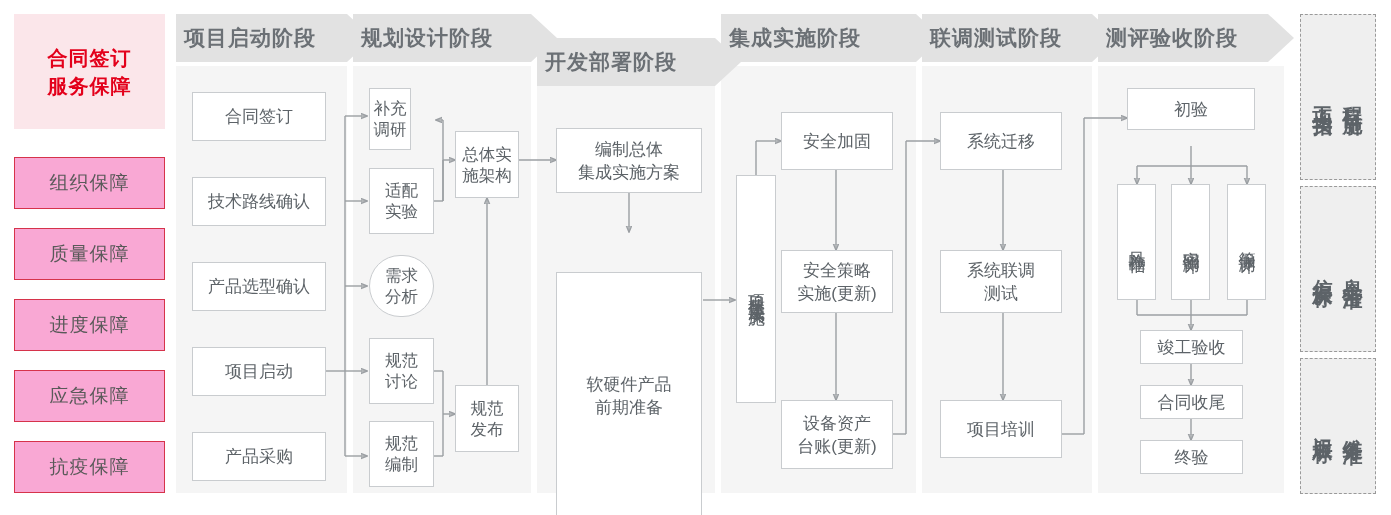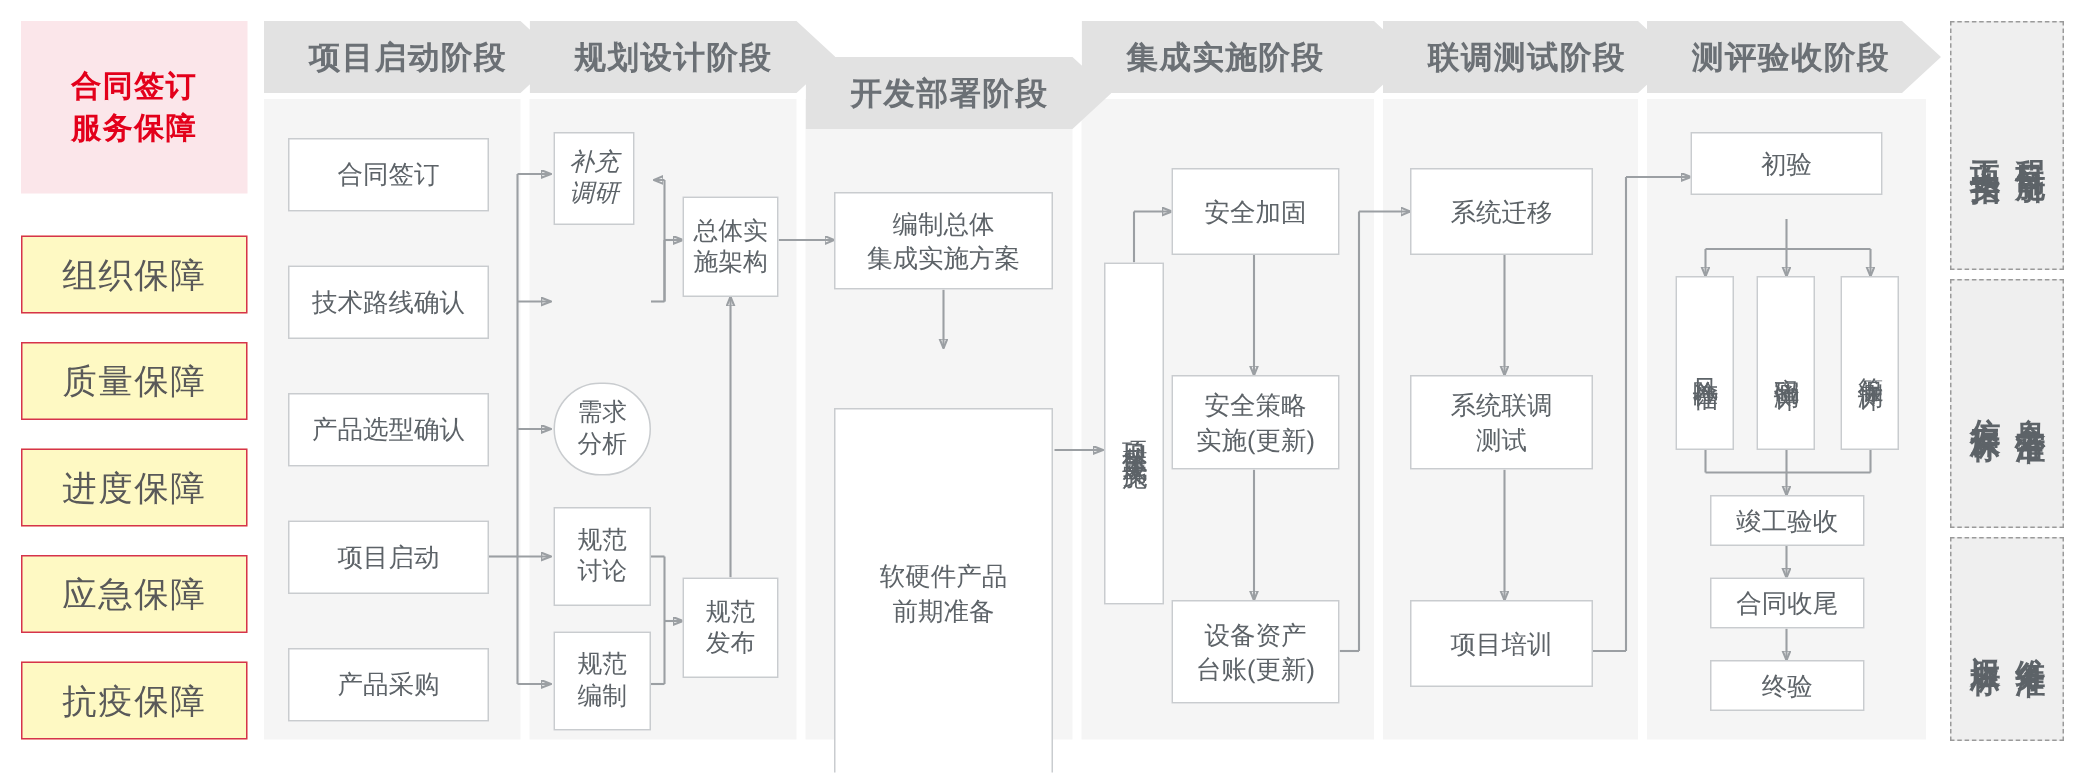--- a/index.html
+++ b/index.html
@@ -20,42 +20,42 @@
     background:#fbe6ea;
     color:#e3001b;
     font-weight:bold;
     font-size:20px;
     line-height:28px;
     display:flex;align-items:center;justify-content:center;
     text-align:center;
     letter-spacing:1px;
   }
   .red-card{
-    background:#fef9c3;
+    background:#f9a8d4;
     border:1.6px solid #d6334b;
     color:#595959;
-    font-size:23px;
+    font-size:19px;
     display:flex;align-items:center;justify-content:center;
     text-align:center;
     letter-spacing:1px;
   }
 
   
   .phase-body{
     background:#f5f5f5;
   }
   .phase-head{
     position:absolute;
     height:48px;
     display:flex;align-items:center;
     color:#6b7075;
     font-weight:bold;
     font-size:21px;
     letter-spacing:1px;
-    padding-left:30px;
+    padding-left:8px;
     box-sizing:border-box;
   }
   .phase-head .hbg{
     position:absolute;left:0;top:0;right:0;bottom:0;
     background:#e2e2e2;
     clip-path:polygon(0 0, calc(100% - 26px) 0, 100% 50%, calc(100% - 26px) 100%, 0 100%);
     z-index:0;
   }
   .phase-head.first .hbg{
     clip-path:polygon(0 0, calc(100% - 26px) 0, 100% 50%, calc(100% - 26px) 100%, 0 100%);
@@ -242,24 +242,30 @@
   <div class="abs node" style="left:192px;top:262px;width:134px;height:49px;">
     <span>产品选型确认</span>
   </div>
   <div class="abs node" style="left:192px;top:347px;width:134px;height:49px;">
     <span>项目启动</span>
   </div>
   <div class="abs node" style="left:192px;top:432px;width:134px;height:49px;">
     <span>产品采购</span>
   </div>
 
-  <div class="abs node sm" style="left:369px;top:88px;width:54px;height:62px;font-style:italic;">
+  <div class="abs node sm" style="left:369px;top:88px;width:42px;height:62px;">
     <div>
       <div>补充</div>
       <div>调研</div>
+    </div>
+  </div>
+  <div class="abs node sm" style="left:369px;top:168px;width:65px;height:66px;">
+    <div>
+      <div>适配</div>
+      <div>实验</div>
     </div>
   </div>
   <div class="abs node sm" style="left:369px;top:255px;width:65px;height:62px;border-radius:31px;">
     <div>
       <div>需求</div>
       <div>分析</div>
     </div>
   </div>
   <div class="abs node sm" style="left:369px;top:338px;width:65px;height:66px;">
     <div>

